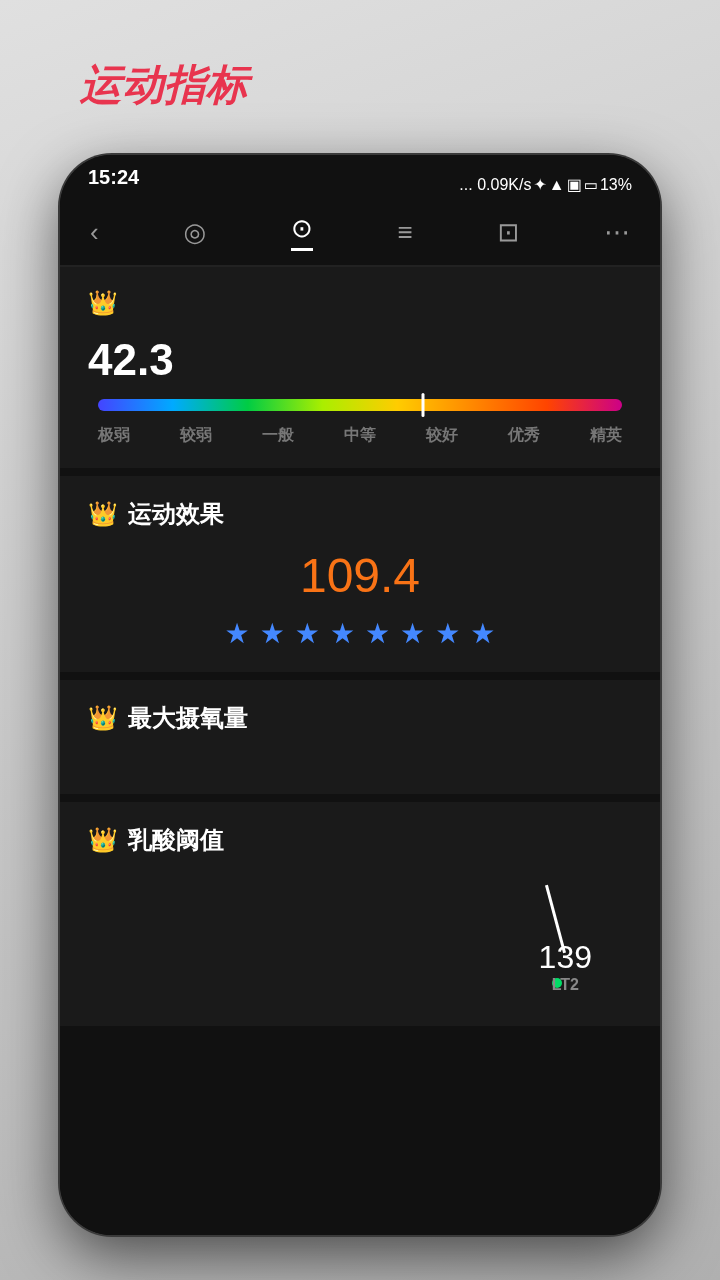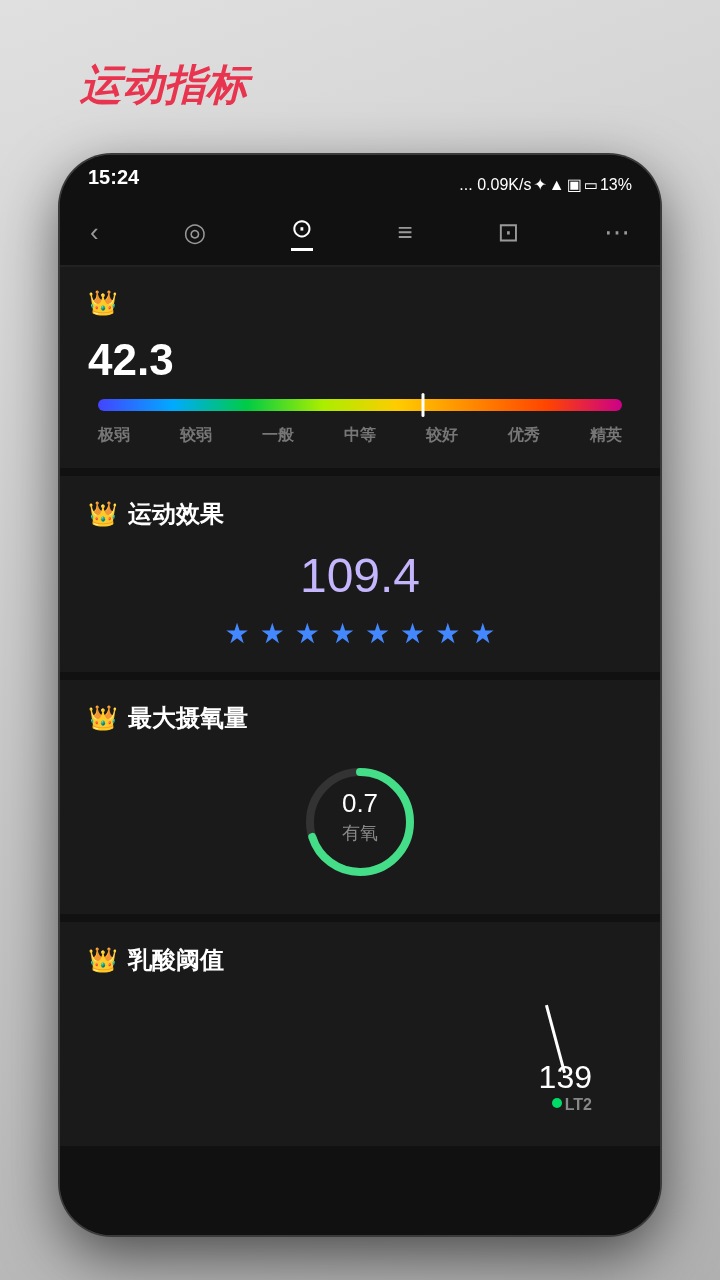--- a/index.html
+++ b/index.html
@@ -169,21 +169,21 @@
     }
     .bar-label {
       color: #777;
       font-size: 16px;
       font-weight: bold;
     }
 
     
     .fitness-score {
       text-align: center;
-      color: #c4b5fd;
+      color: #f97316;
       font-size: 48px;
       font-weight: 300;
       margin-bottom: 14px;
     }
     .stars-row {
       display: flex;
       justify-content: center;
       gap: 10px;
     }
     .star {
@@ -247,21 +247,21 @@
     
     .lactate-area {
       padding: 10px 0;
       position: relative;
       height: 130px;
     }
     .lactate-chart {
       position: absolute;
       bottom: 10px;
       right: 40px;
-      text-align: right;
+      text-align: center;
     }
     .lactate-value {
       color: #fff;
       font-size: 32px;
       font-weight: 300;
     }
     .lactate-label {
       color: #888;
       font-size: 16px;
       font-weight: bold;
@@ -357,32 +357,20 @@
       </div>
     </div>
 
     <div class="section">
       <div class="section-header">
         <span class="crown-icon">👑</span>
         <span class="section-title">最大摄氧量</span>
       </div>
       <div class="exercise-circles">
 
-        <div class="circle-item">
-          <div class="circle-wrapper">
-            <svg class="circle-svg" viewBox="0 0 120 120">
-              <circle class="circle-bg-track" cx="60" cy="60" r="50"></circle>
-              <circle class="circle-progress" cx="60" cy="60" r="50" stroke="#44dd88" stroke-dasharray="220 314" stroke-dashoffset="0"></circle>
-            </svg>
-            <div class="circle-text">
-              <span class="circle-value">0.7</span>
-              <span class="circle-label">有氧</span>
-            </div>
-          </div>
-        </div>
 
 
 
       </div>
     </div>
 
     <div class="section">
       <div class="section-header">
         <span class="crown-icon">👑</span>
         <span class="section-title">乳酸阈值</span>

